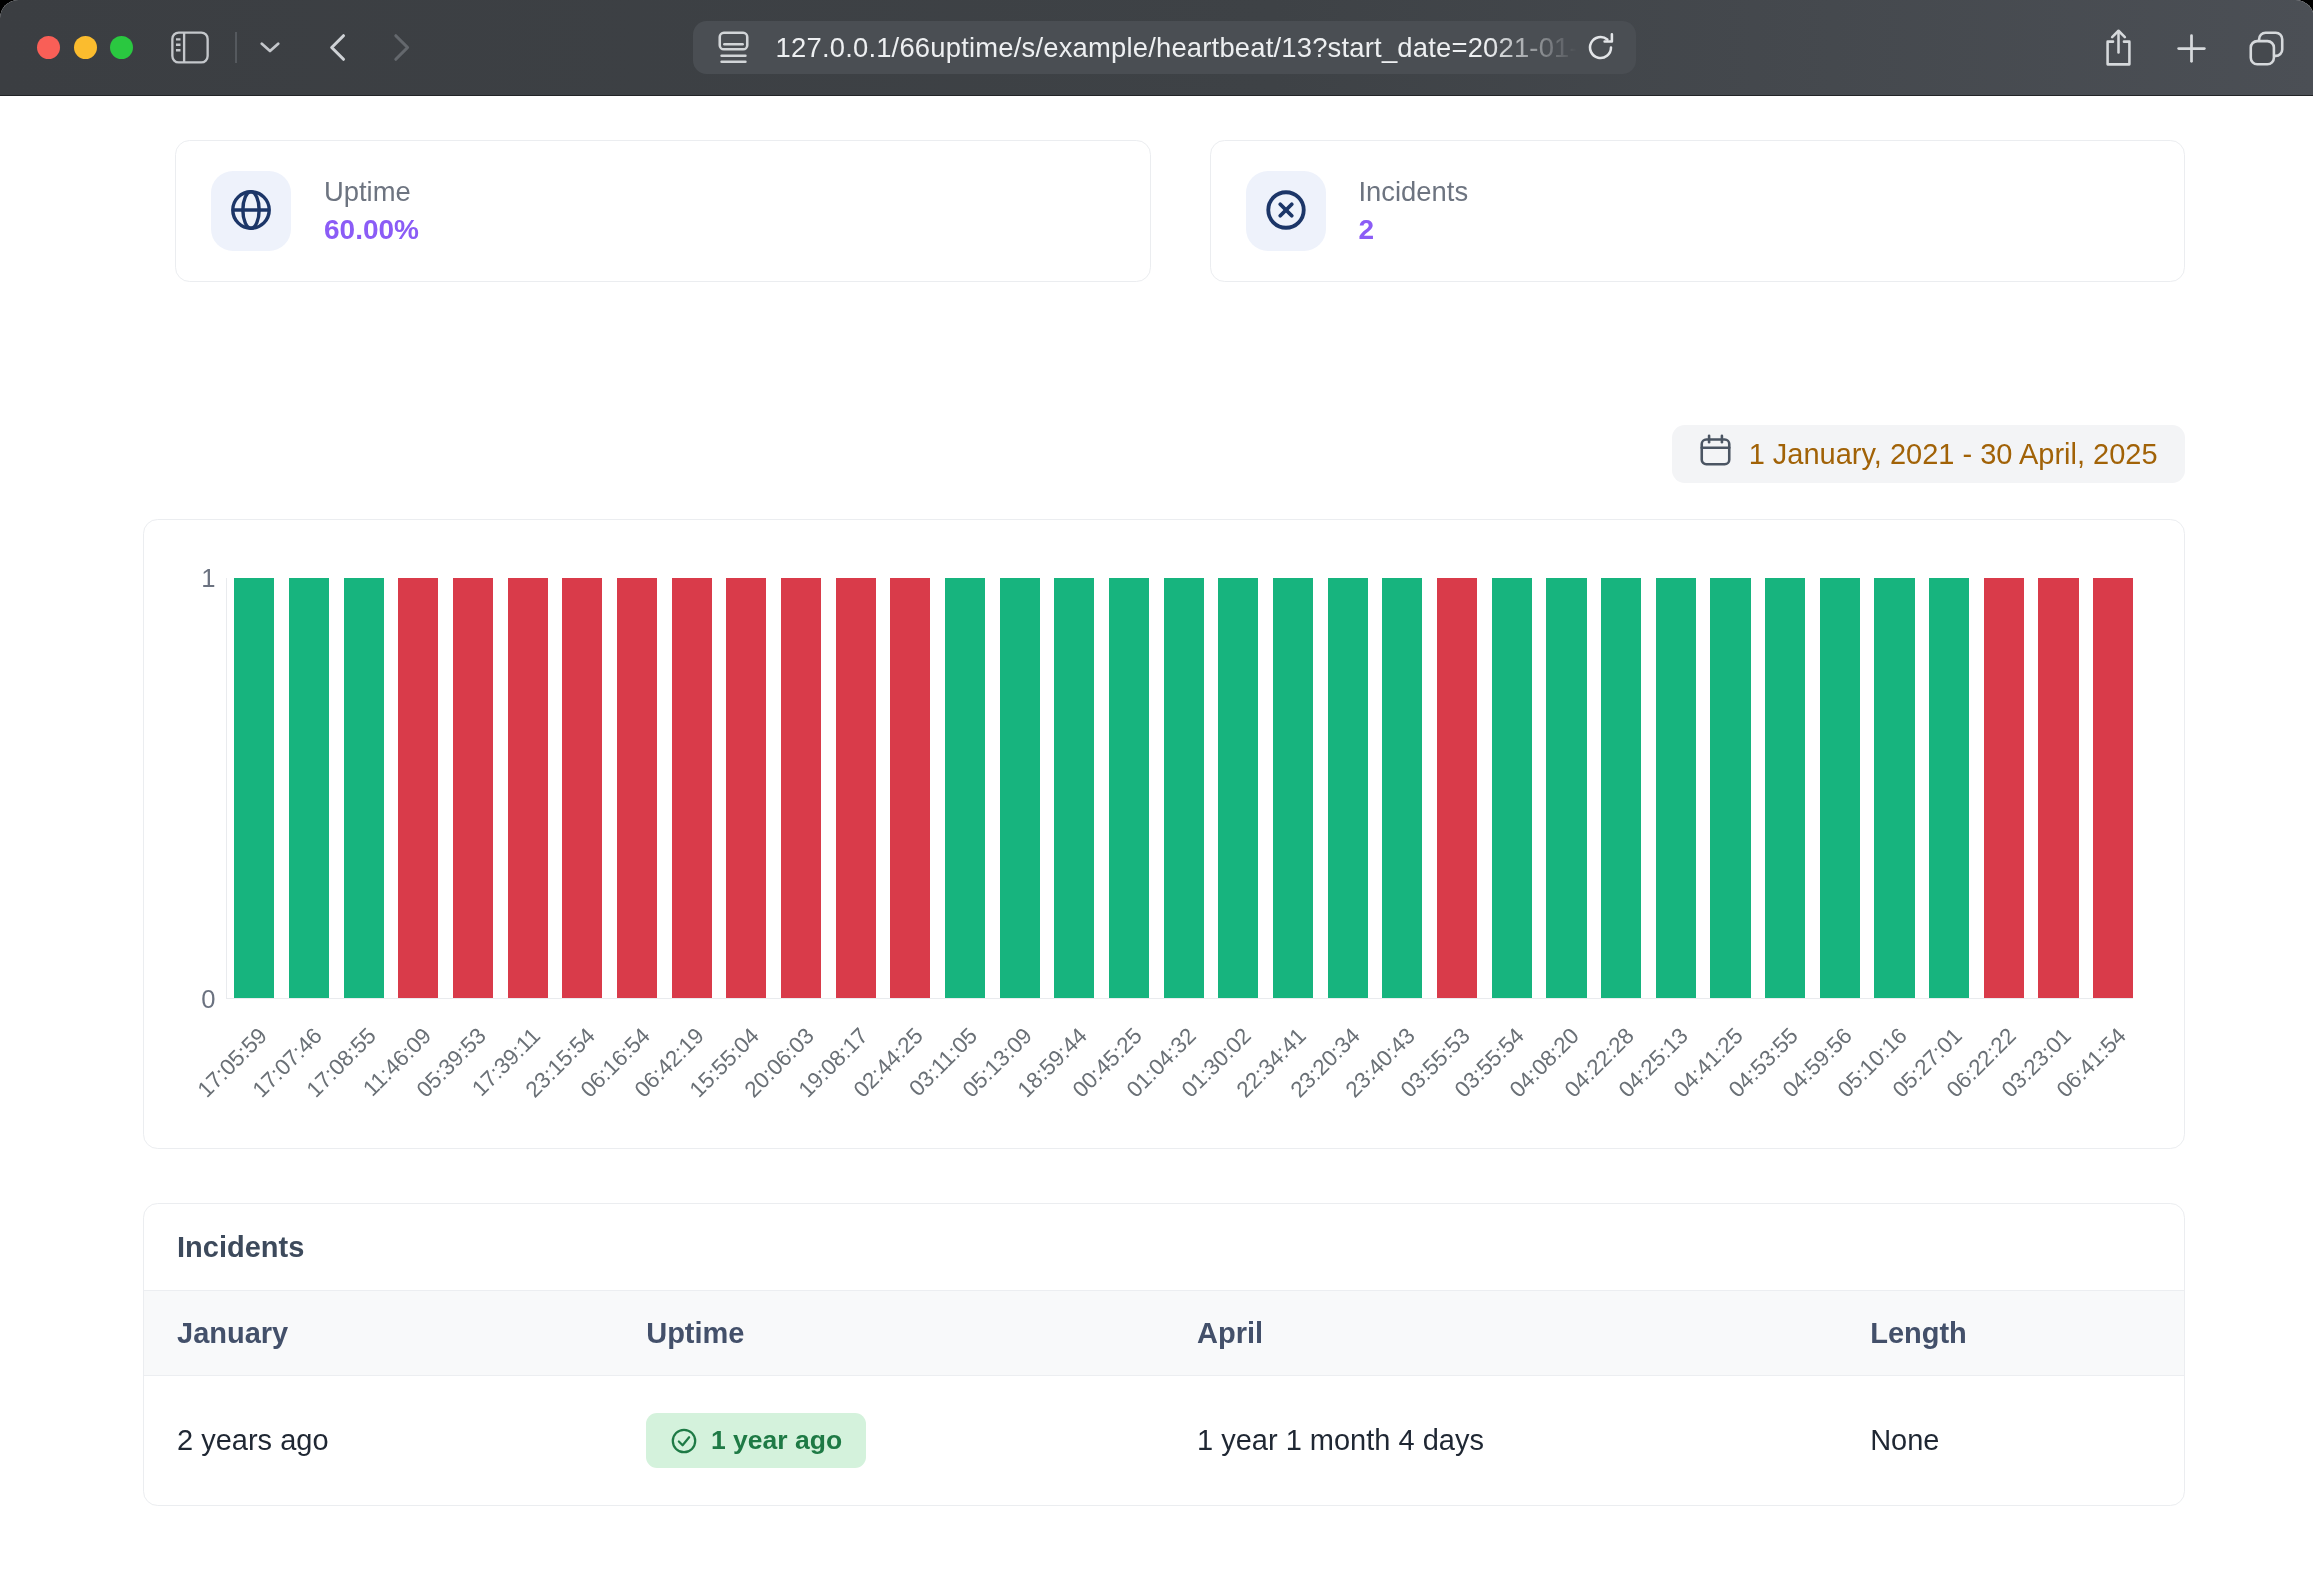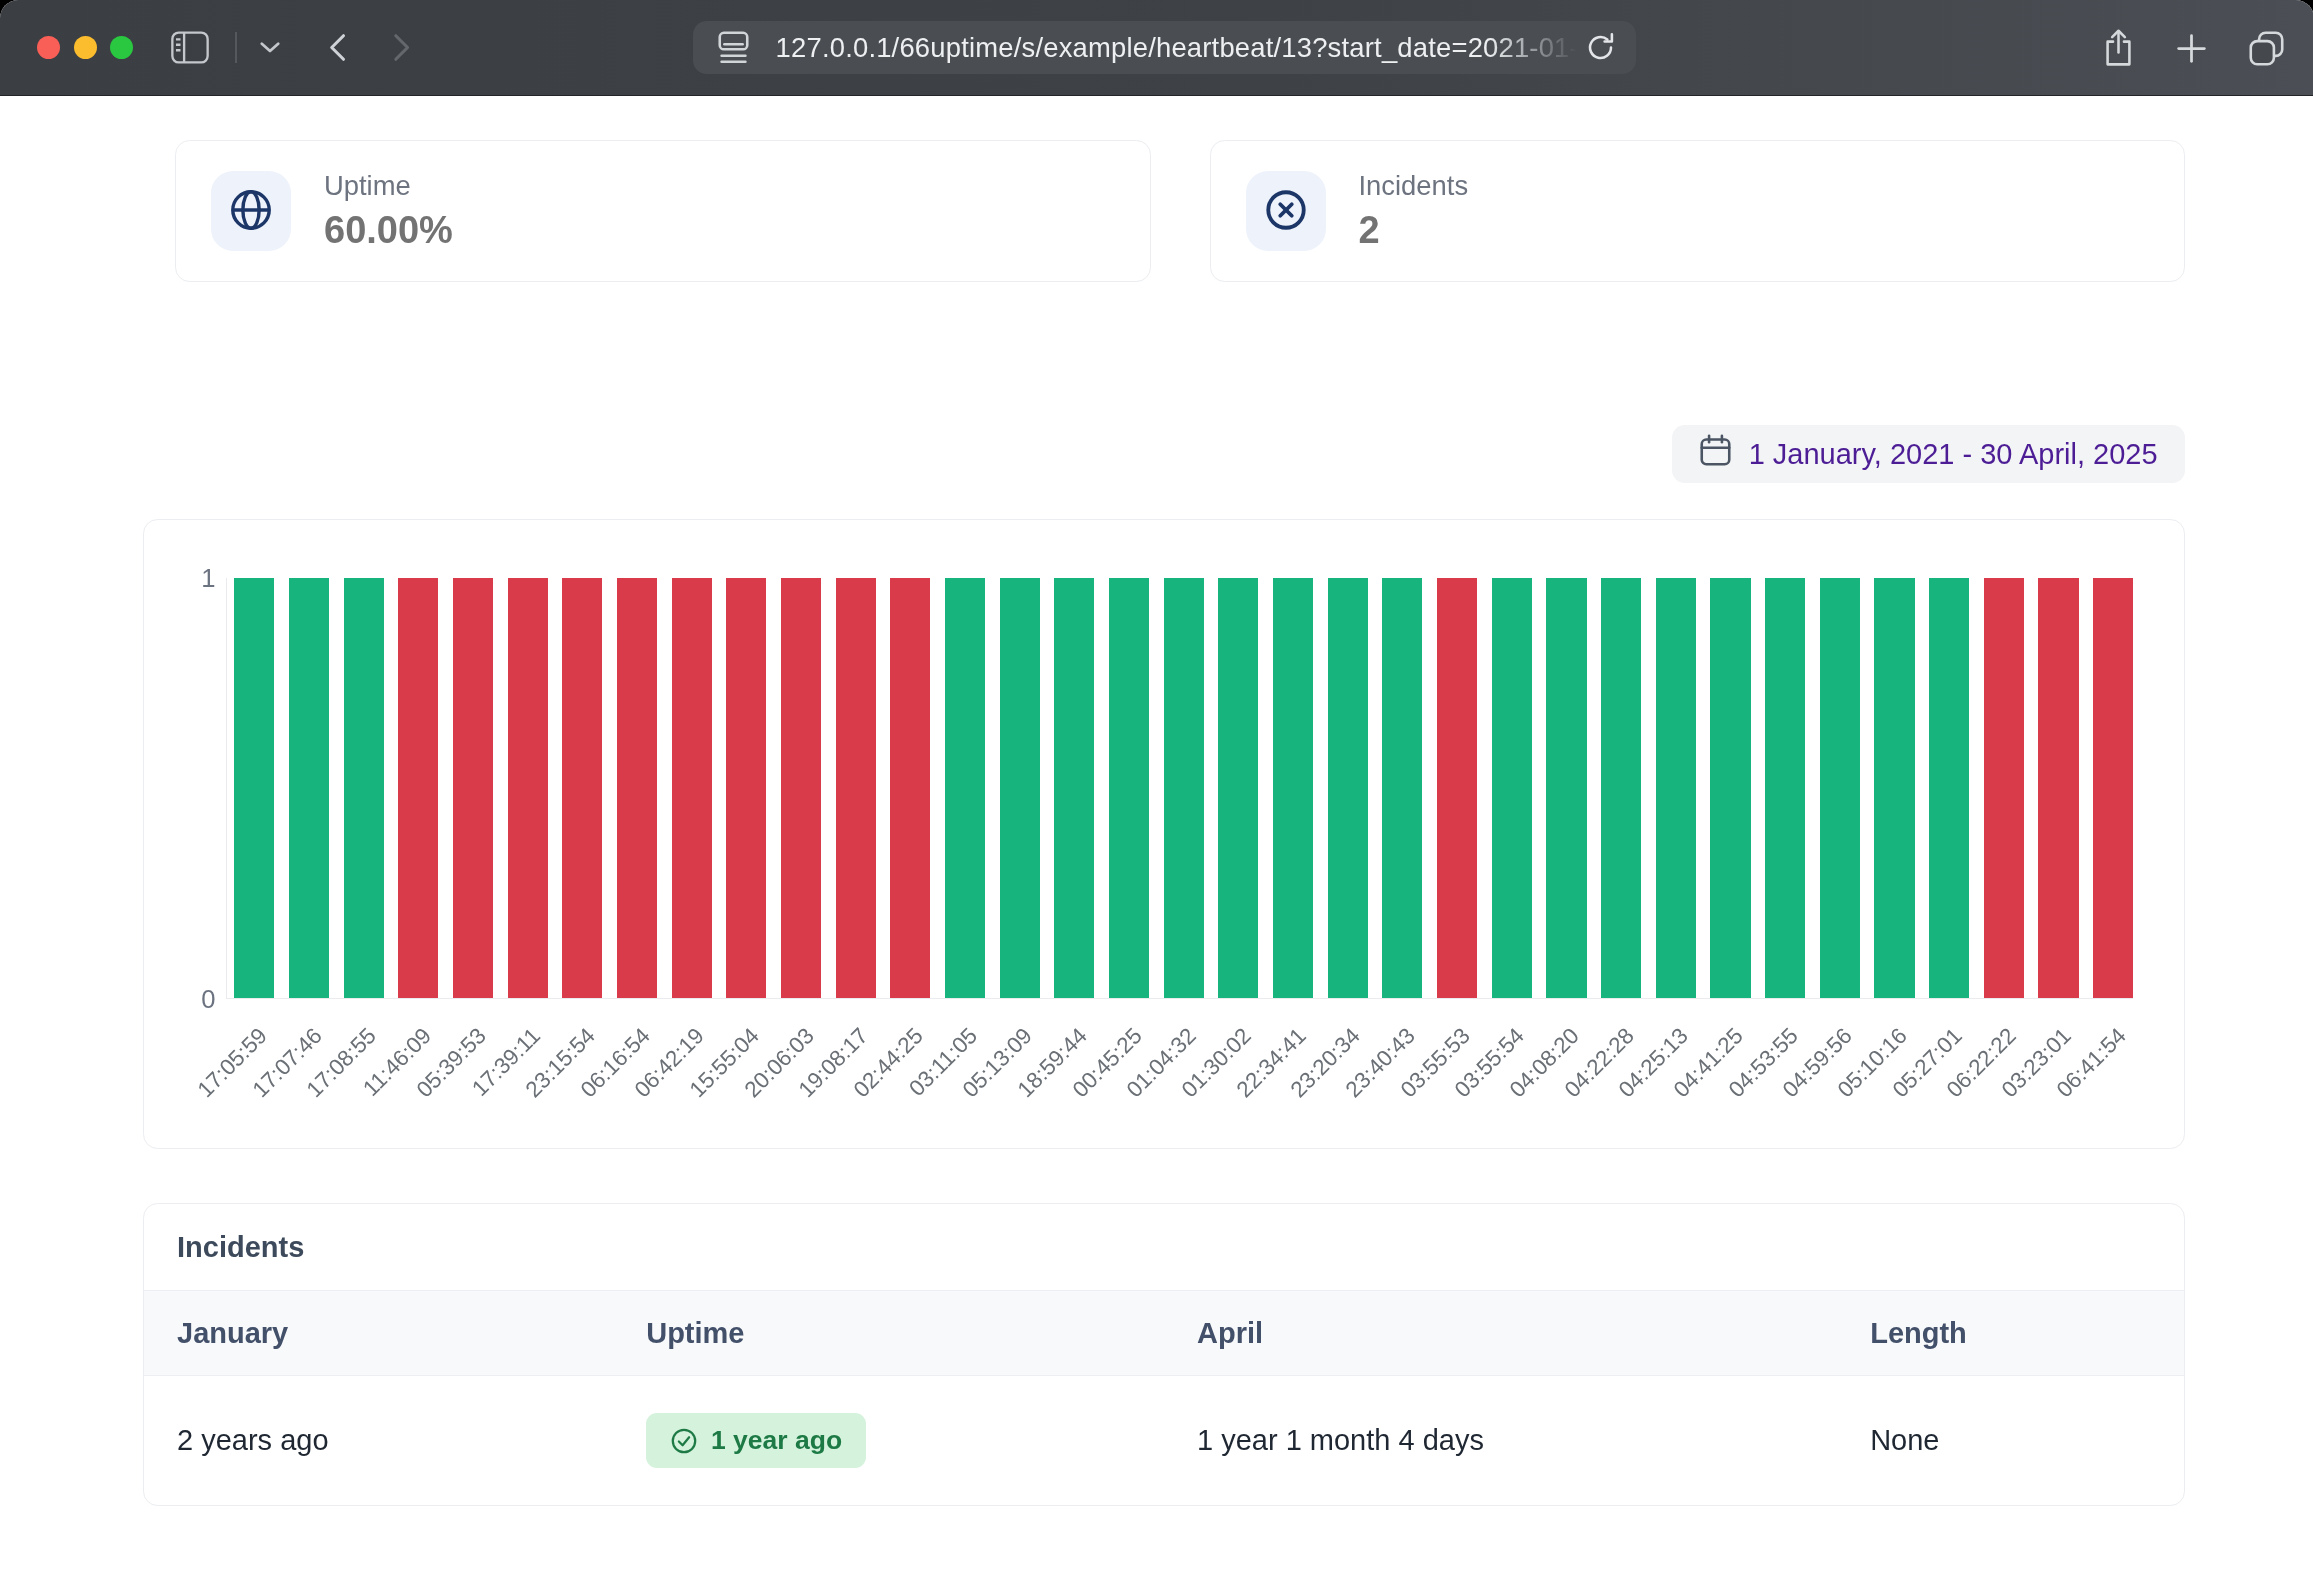--- a/index.html
+++ b/index.html
@@ -41,28 +41,28 @@
   
   .stats-row { top:44px; display:flex; gap:59px;padding-left:32px; }
   .stat-card {
     flex:1; height:142px; background:#fff; border:1.4px solid #ebedf0; border-radius:14.6px;
     display:flex; align-items:center; padding-left:35px; gap:33px;
   }
   .stat-icon-box { width:80px; height:80px; border-radius:22px; background:#eef2fb;
     display:flex; align-items:center; justify-content:center; }
   .stat-text { display:flex; flex-direction:column; gap:6.4px; }
   .stat-label { font-size:27.4px; color:#6d7480; }
-  .stat-value { font-size:38px; font-weight:700; color:#737373; }
+  .stat-value { font-size:28px; font-weight:700; color:#8b5cf6; }
 
   
   .date-row { top:329px; display:flex; justify-content:flex-end; }
   .date-btn {
     height:58px; background:#f3f4f6; border:none; border-radius:12.8px;
     display:flex; align-items:center; gap:16.4px; padding:0 27.4px;
-    font-family:"Liberation Sans", sans-serif; font-size:29px; color:#4c1d95; cursor:pointer;
+    font-family:"Liberation Sans", sans-serif; font-size:29px; color:#a16207; cursor:pointer;
   }
 
   
   .chart-card { top:423px; height:630px; border:1.4px solid #ebedf0; border-radius:14.6px; background:#fff; position:absolute; }
   .ytick { position:absolute; width:46px; text-align:right; font-size:25.6px; color:#6b7280; line-height:25.6px; }
   .ytick-top { left:25.6px; top:46px; }
   .ytick-bottom { left:25.6px; top:467px; }
   .plot {
     position:absolute; left:82px; right:51px; top:58px; height:421px;
     border-left:1.8px solid #e9ebee; border-bottom:1.8px solid #e9ebee;

